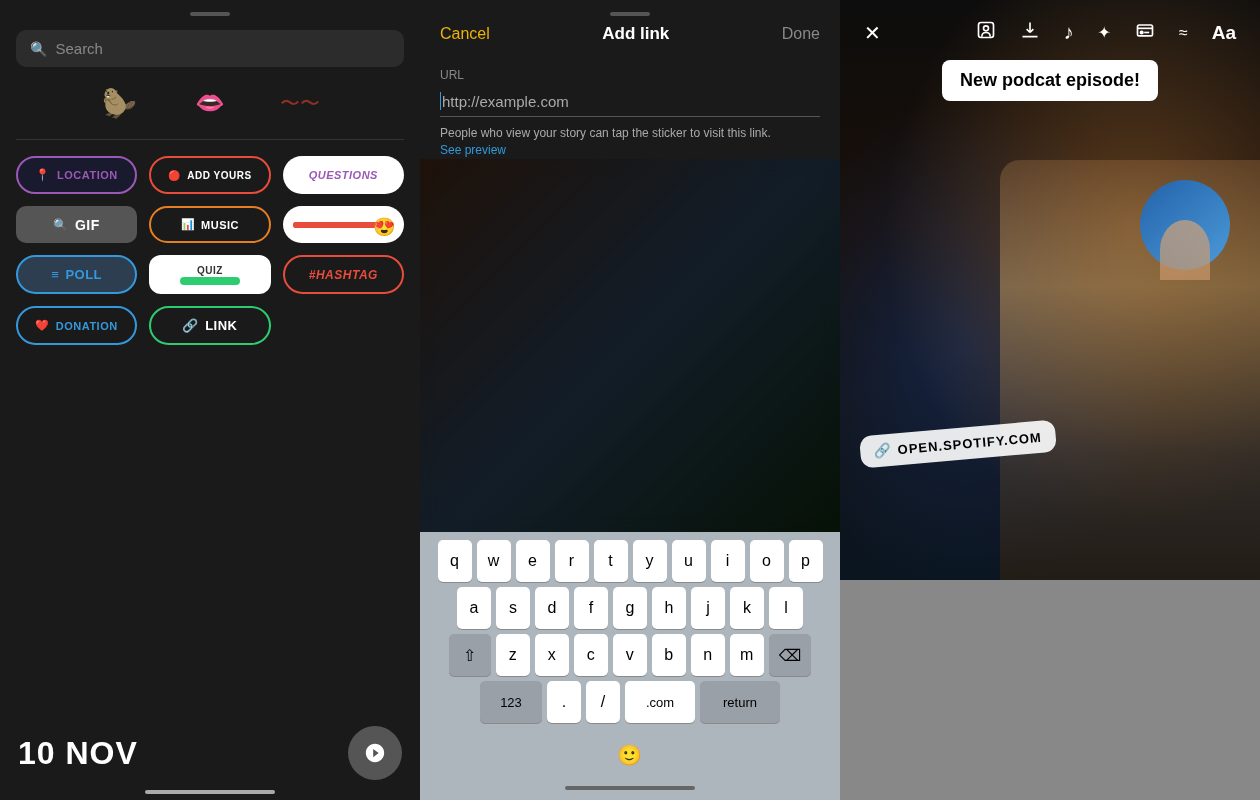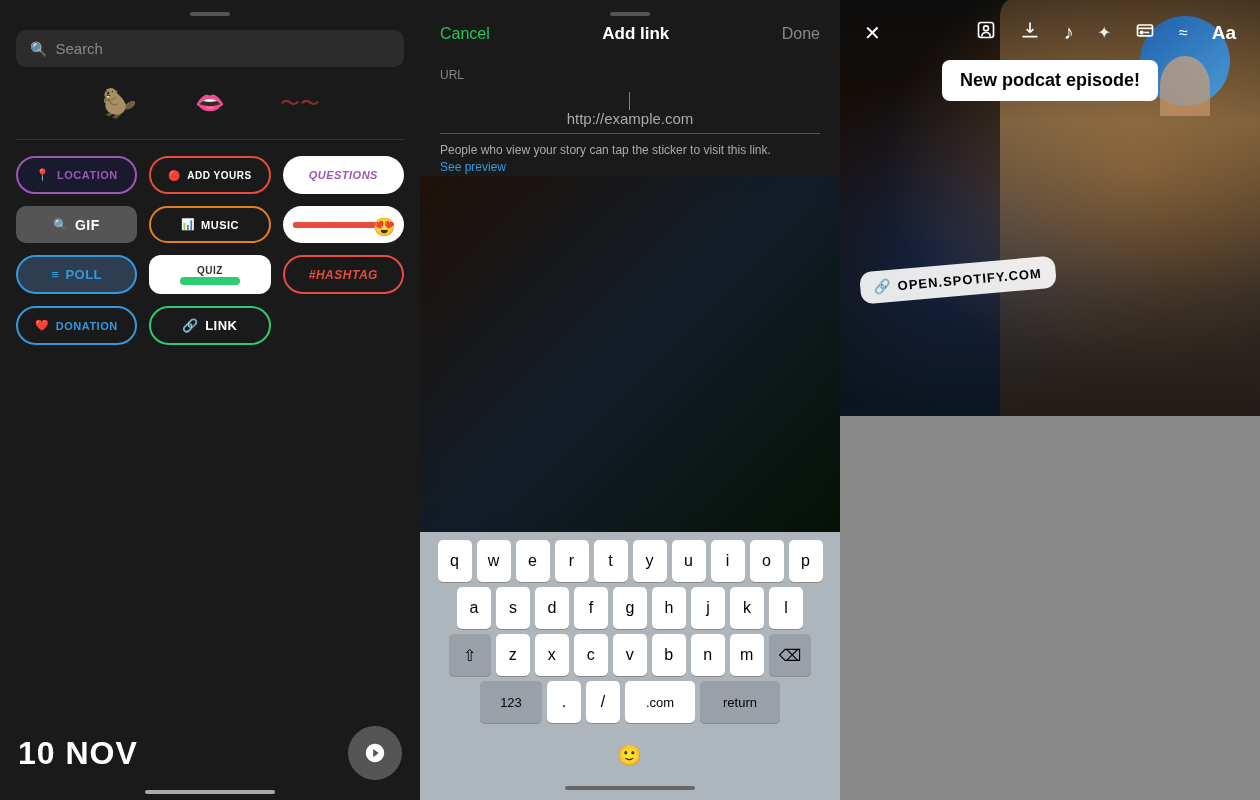--- a/index.html
+++ b/index.html
@@ -248,21 +248,21 @@
       justify-content: center;
       padding: 12px 0 8px;
     }
     .link-header {
       display: flex;
       justify-content: space-between;
       align-items: center;
       padding: 0 20px 14px;
     }
     .link-cancel {
-      color: #22c55e;
+      color: #eab308;
       font-size: 16px;
       cursor: pointer;
     }
     .link-title {
       color: #fff;
       font-size: 17px;
       font-weight: 600;
     }
     .link-done {
       color: #888;
@@ -275,21 +275,20 @@
     .url-label {
       color: #888;
       font-size: 12px;
       margin-bottom: 4px;
     }
     .url-input-line {
       border-bottom: 1px solid #555;
       padding: 6px 0;
       display: flex;
       align-items: center;
-      flex-direction: column;
     }
     .url-input-text {
       color: #aaa;
       font-size: 15px;
       flex: 1;
     }
     .url-cursor {
       display: inline-block;
       width: 1px;
       height: 18px;
@@ -389,21 +388,21 @@
       justify-content: space-between;
       padding: 16px 20px 12px;
       position: absolute;
       top: 0;
       left: 0;
       right: 0;
       z-index: 10;
     }
     .story-image-area {
       width: 100%;
-      height: 416px;
+      height: 580px;
       background: linear-gradient(135deg, #1a0a05 0%, #2d1200 30%, #0a1520 60%, #1a2a1a 100%);
       position: relative;
       overflow: hidden;
     }
     .story-image-bg {
       position: absolute;
       inset: 0;
       background: 
         radial-gradient(ellipse at 70% 40%, rgba(139,90,43,0.6) 0%, transparent 60%),
         radial-gradient(ellipse at 30% 60%, rgba(20,40,80,0.8) 0%, transparent 50%),

